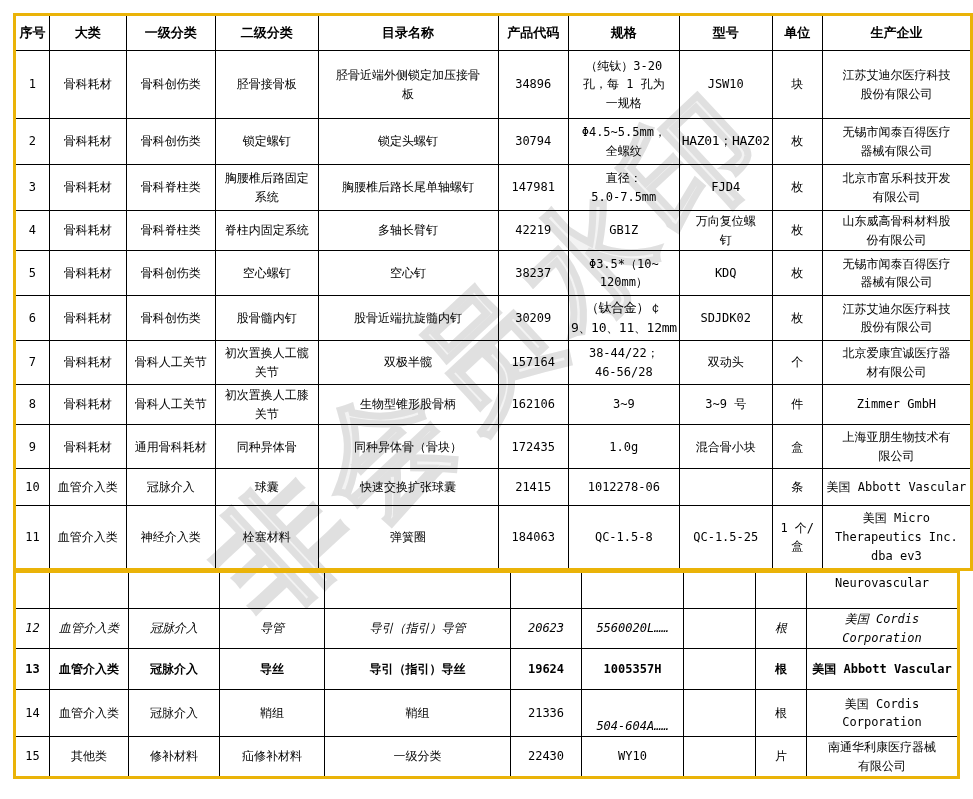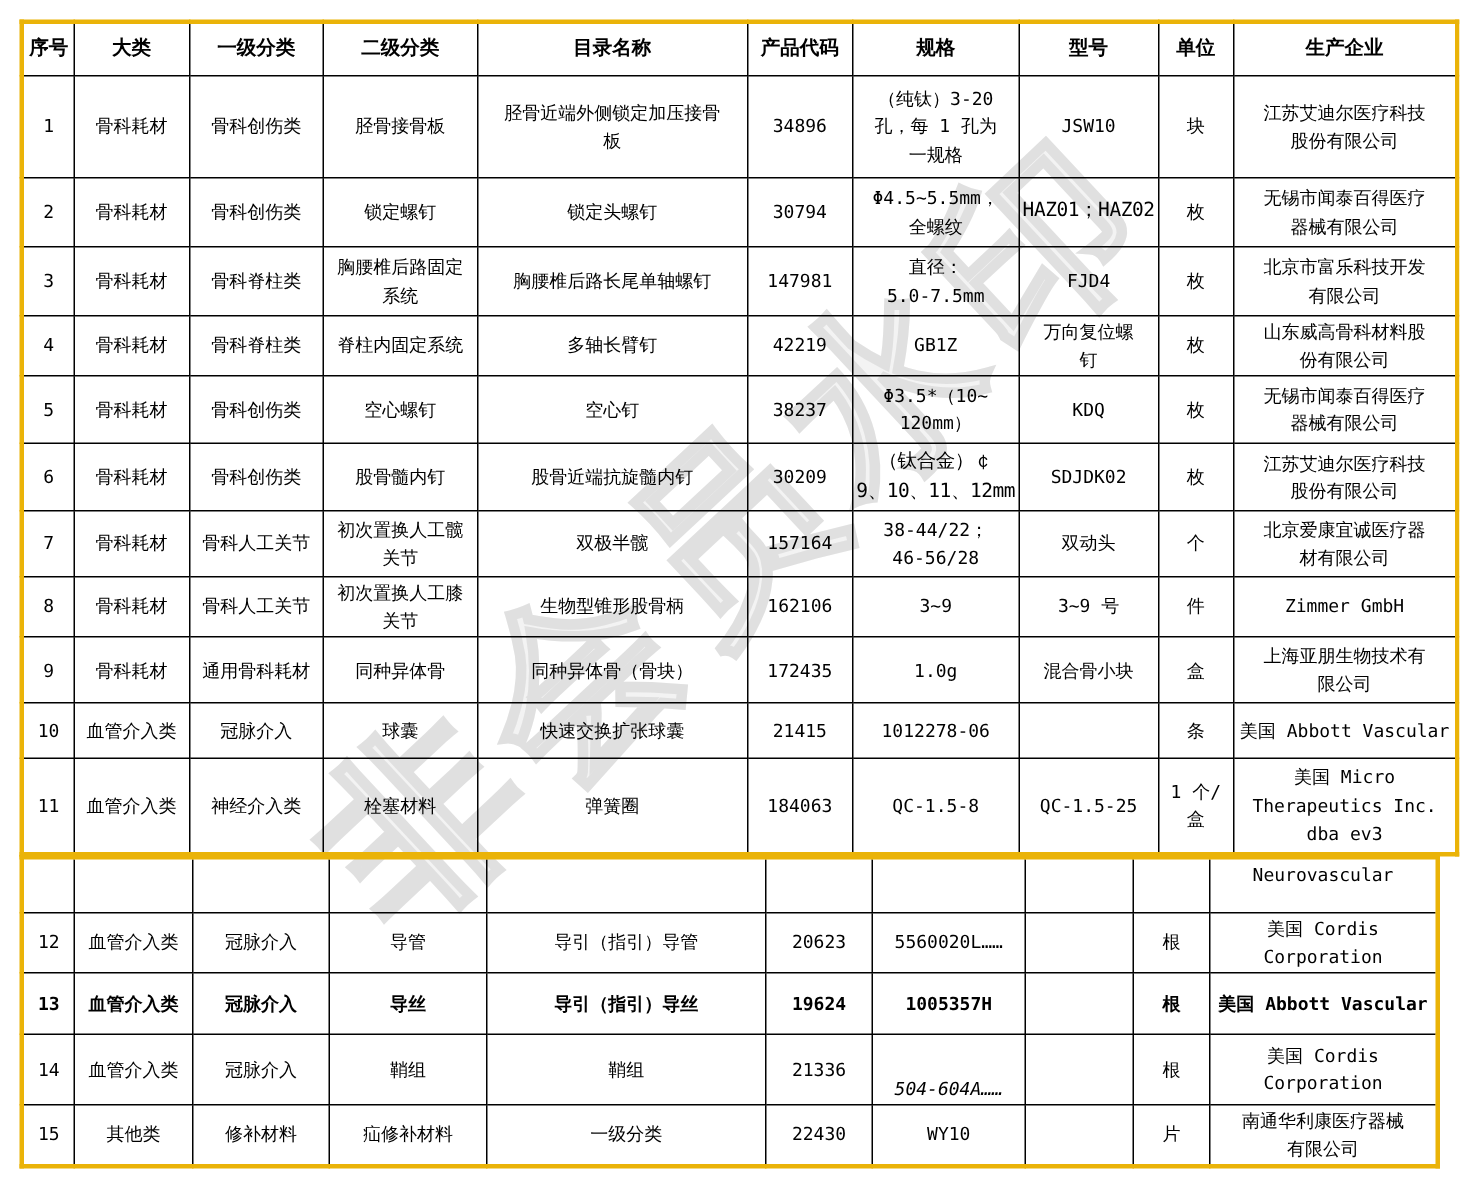--- a/index.html
+++ b/index.html
@@ -266,21 +266,21 @@
           <td></td>
           <td></td>
           <td></td>
           <td></td>
           <td></td>
           <td></td>
           <td></td>
           <td></td>
           <td class="va-top">Neurovascular</td>
         </tr>
-        <tr style="height: 40px;">
+        <tr style="height: 40px; font-style: italic;">
           <td>12</td>
           <td>血管介入类</td>
           <td>冠脉介入</td>
           <td>导管</td>
           <td>导引（指引）导管</td>
           <td>20623</td>
           <td>5560020L……</td>
           <td></td>
           <td>根</td>
           <td>美国 Cordis

